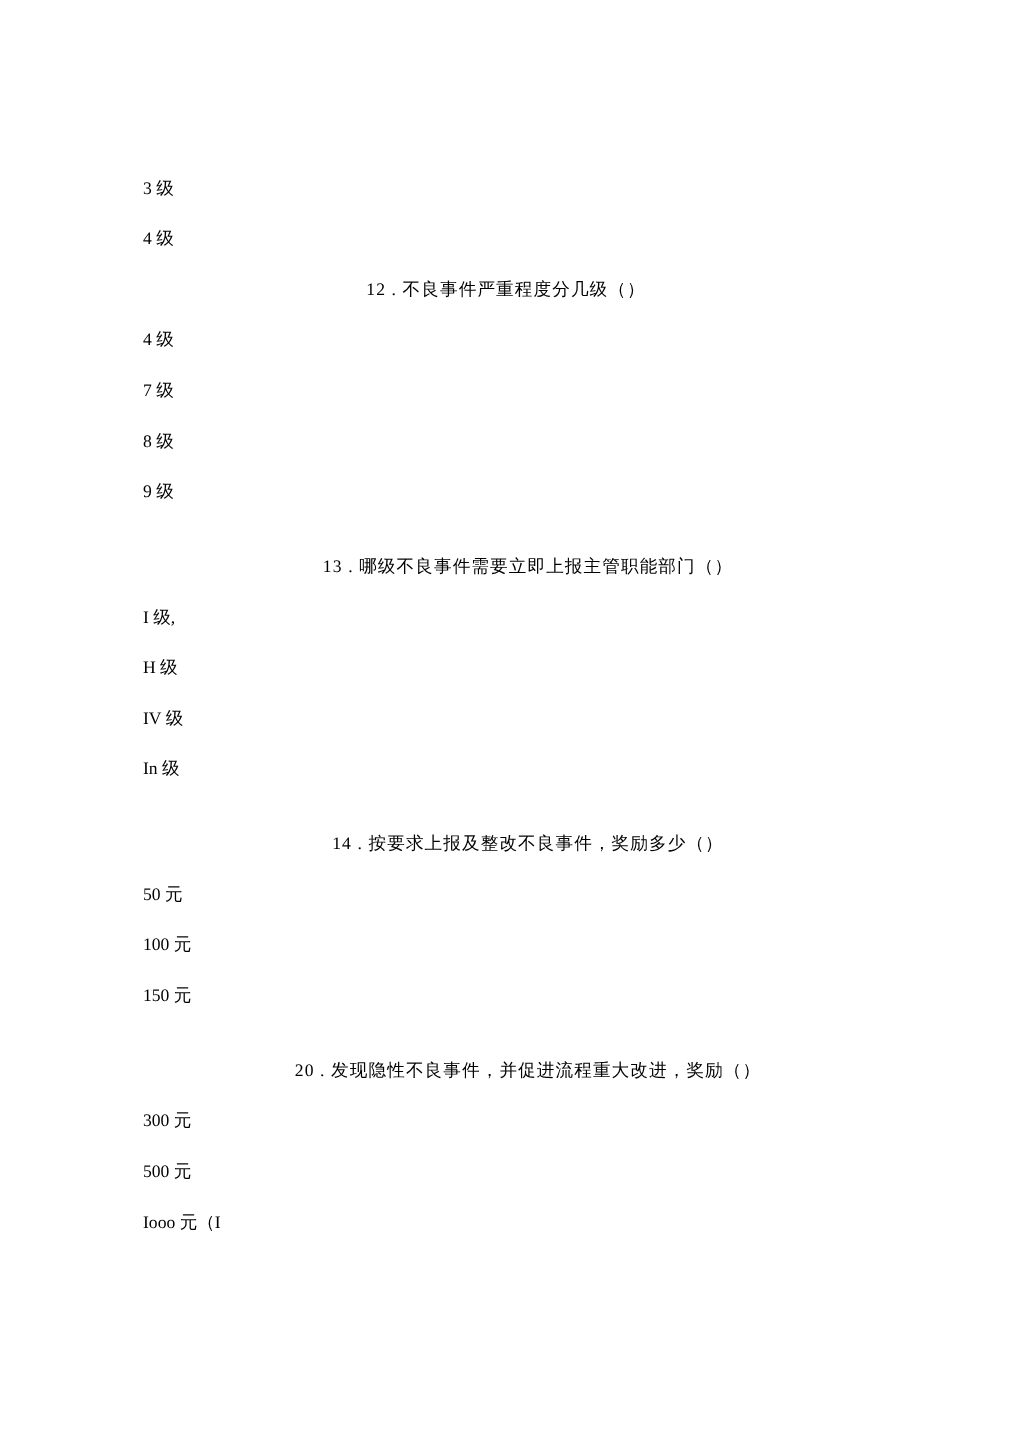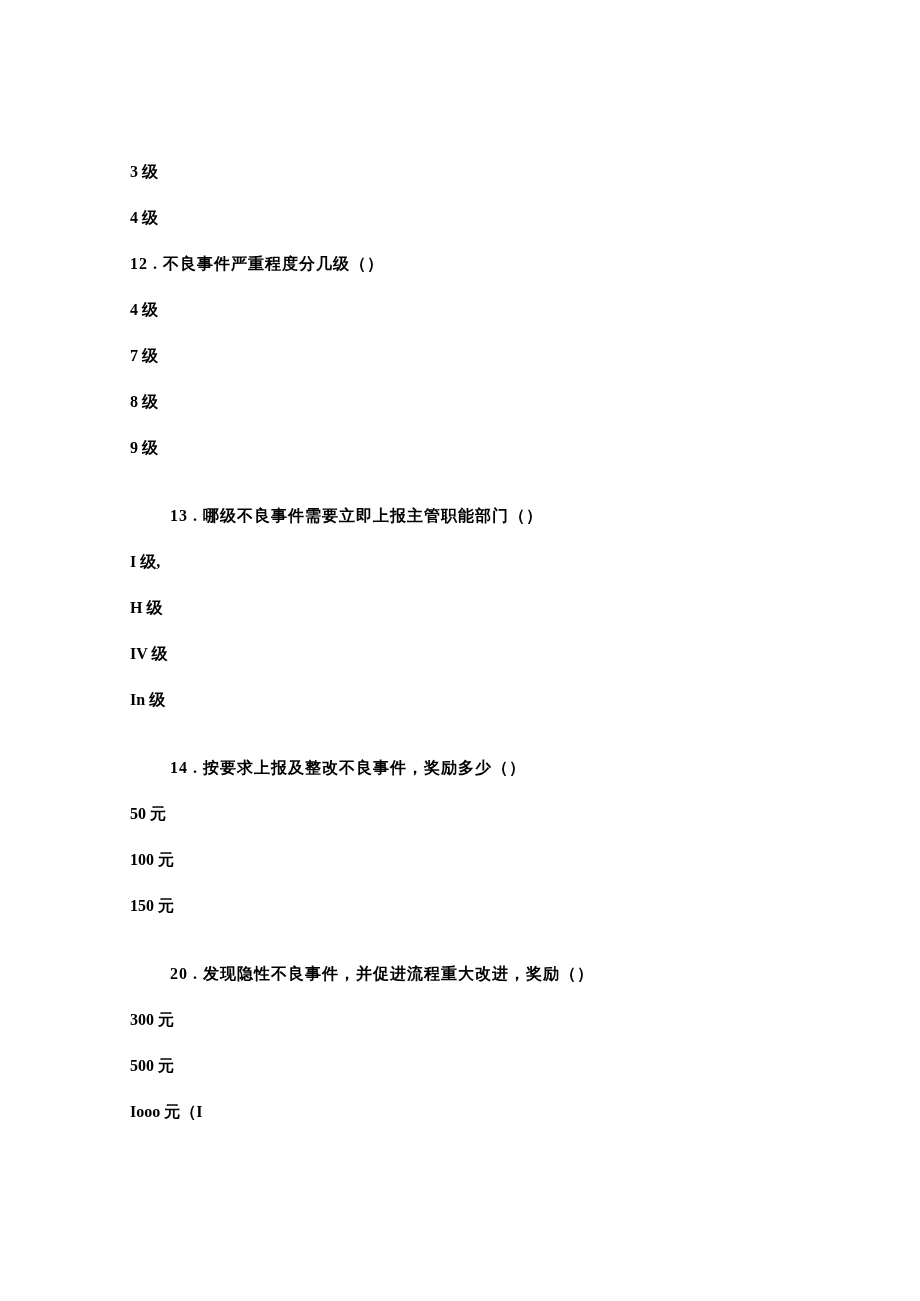--- a/index.html
+++ b/index.html
@@ -1,19 +1,18 @@
 <!DOCTYPE html>
 <html><head>
   <meta charset="utf-8">
   <style>
     * {
       margin: 0;
       padding: 0;
       box-sizing: border-box;
-      font-weight: bold;
     }
     body {
       width: 920px;
       height: 1301px;
       background: #ffffff;
       font-family: "SimSun", "宋体", serif;
       font-size: 16px;
       color: #000000;
       padding-top: 160px;
       padding-left: 130px;
@@ -22,20 +21,21 @@
     }
     .line {
       margin-bottom: 22px;
     }
     .gap {
       margin-top: 44px;
       margin-left: 40px;
     }
     .question-num {
       letter-spacing: 1px;
+      text-align: center;
     }
   </style>
 </head>
 <body>
 
 <div>
   <div class="line">3 级</div>
   <div class="line">4 级</div>
   <div class="line question-num">12  . 不良事件严重程度分几级（）</div>
   <div class="line">4 级</div>

